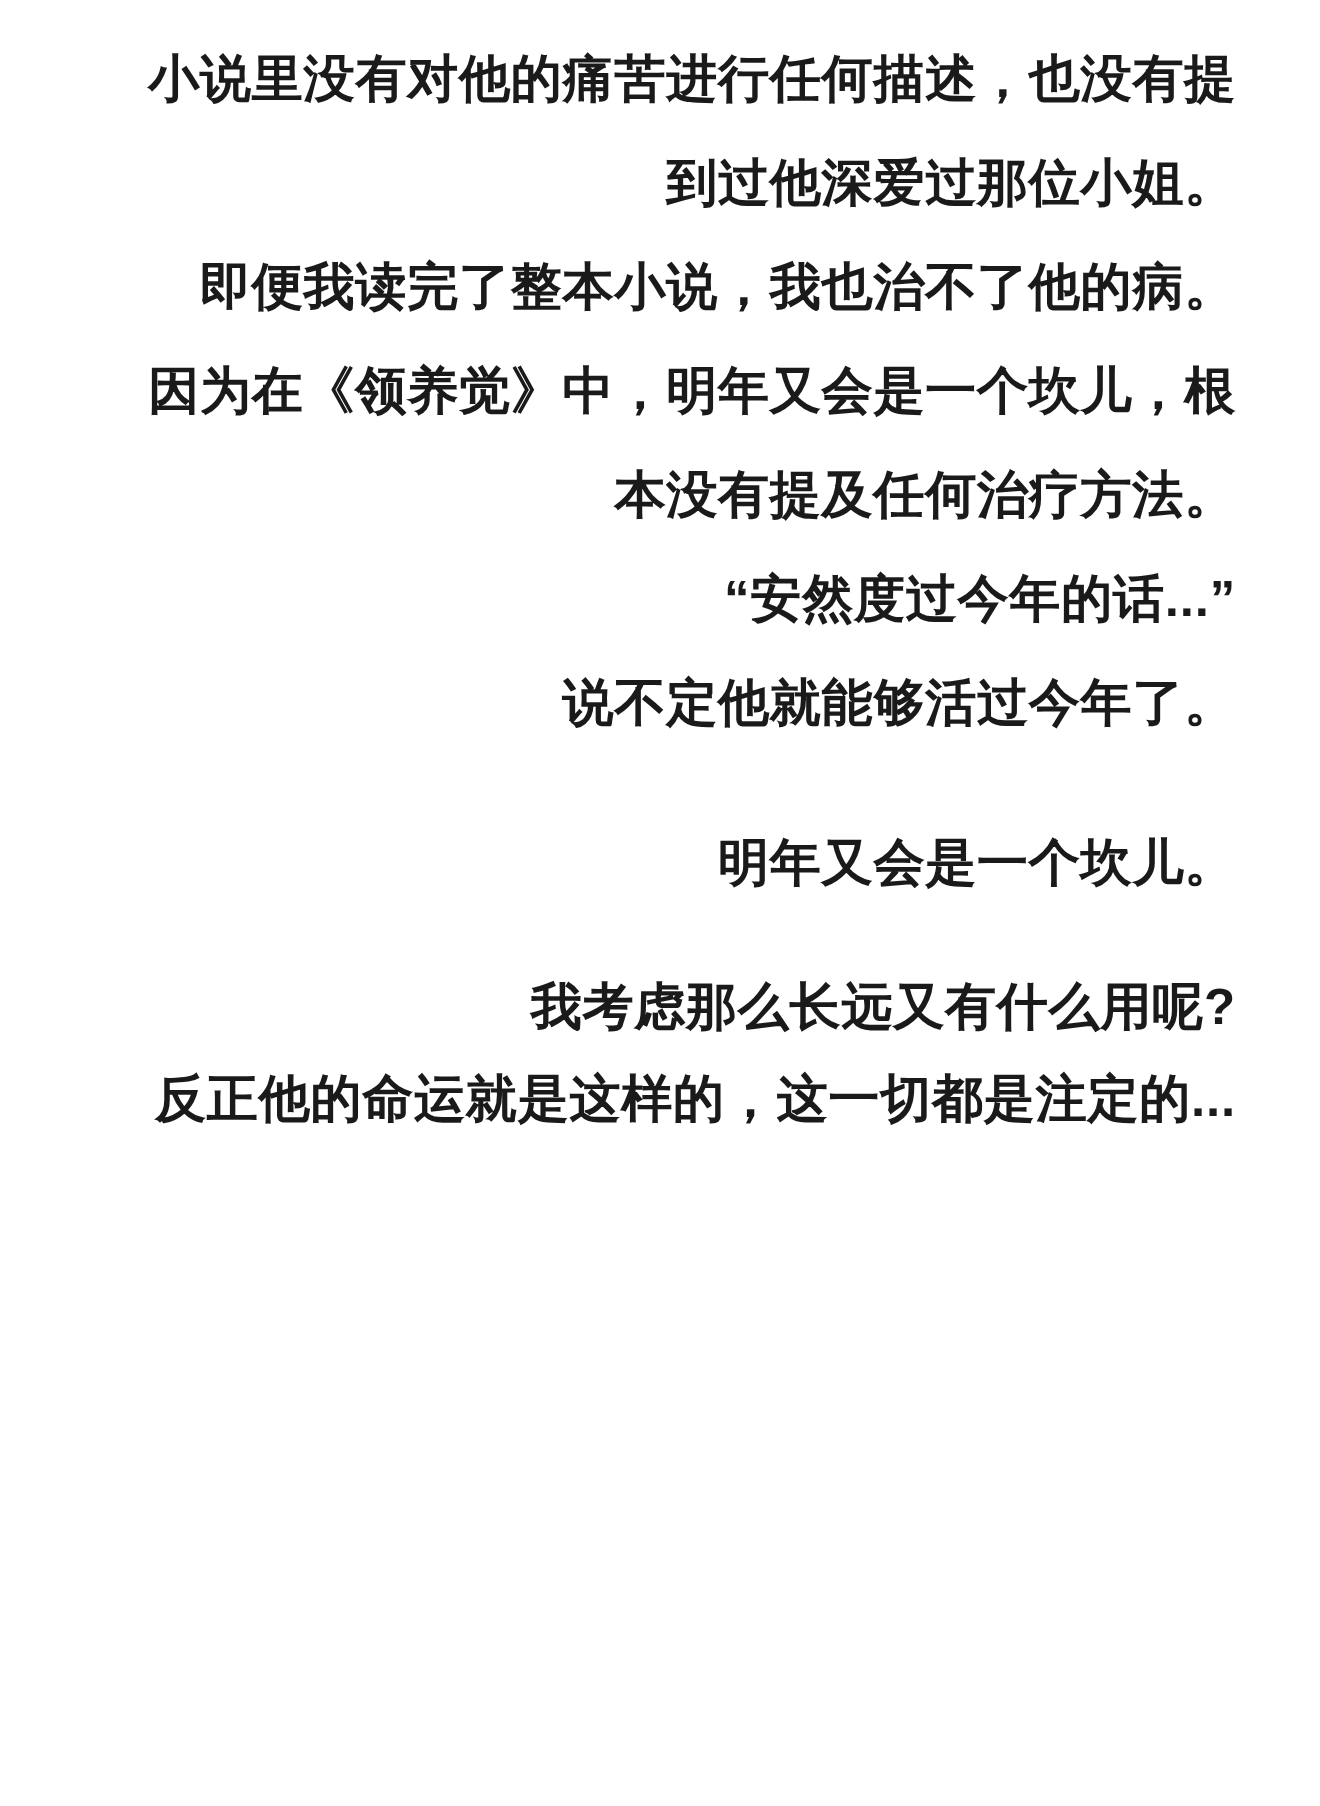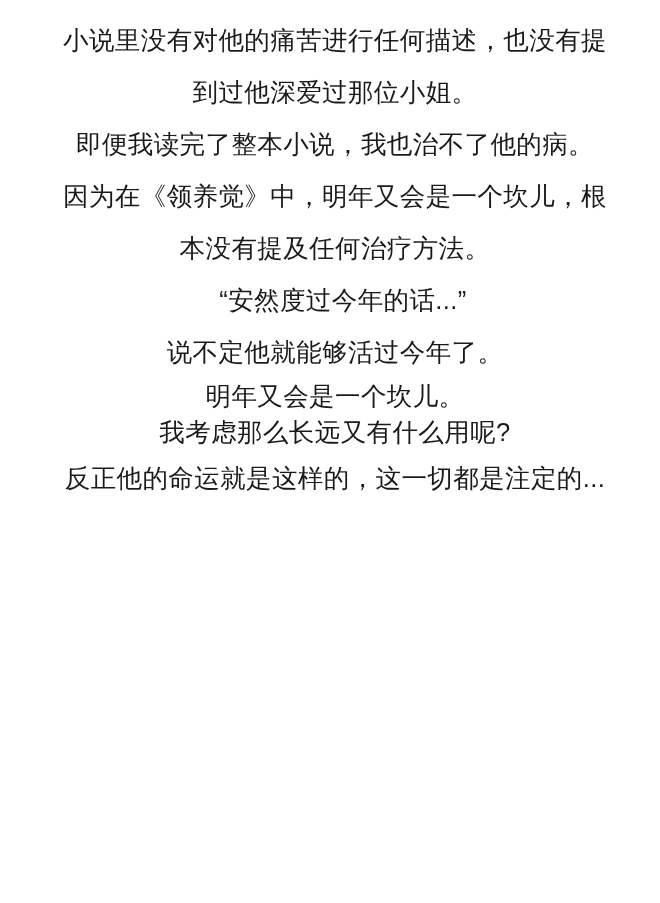--- a/index.html
+++ b/index.html
@@ -18,31 +18,32 @@
     width: 660px;
     height: 903px;
     box-sizing: border-box;
     padding: 14px 42px 0 52px;
     background: #ffffff;
   }
   .para {
     font-size: 25.5px;
     line-height: 52px;
     letter-spacing: 0.4px;
-    font-weight: 400;
+    font-weight: 700;
     color: #1a1a1a;
-    text-align: center;
+    text-align: right;
     word-break: break-word;
     margin: 0;
   }
   .para.indent {
     text-indent: 16px;
   }
   .para.tight {
     line-height: 36px;
+    margin-top: 36px;
   }
   .spacer-sm { height: 2px; }
 </style>
 </head>
 <body>
 
 <div class="page">
   <p class="para">小说里没有对他的痛苦进行任何描述，也没有提到过他深爱过那位小姐。</p>
   <p class="para">即便我读完了整本小说，我也治不了他的病。</p>
   <p class="para">因为在《领养觉》中，明年又会是一个坎儿，根本没有提及任何治疗方法。</p>

